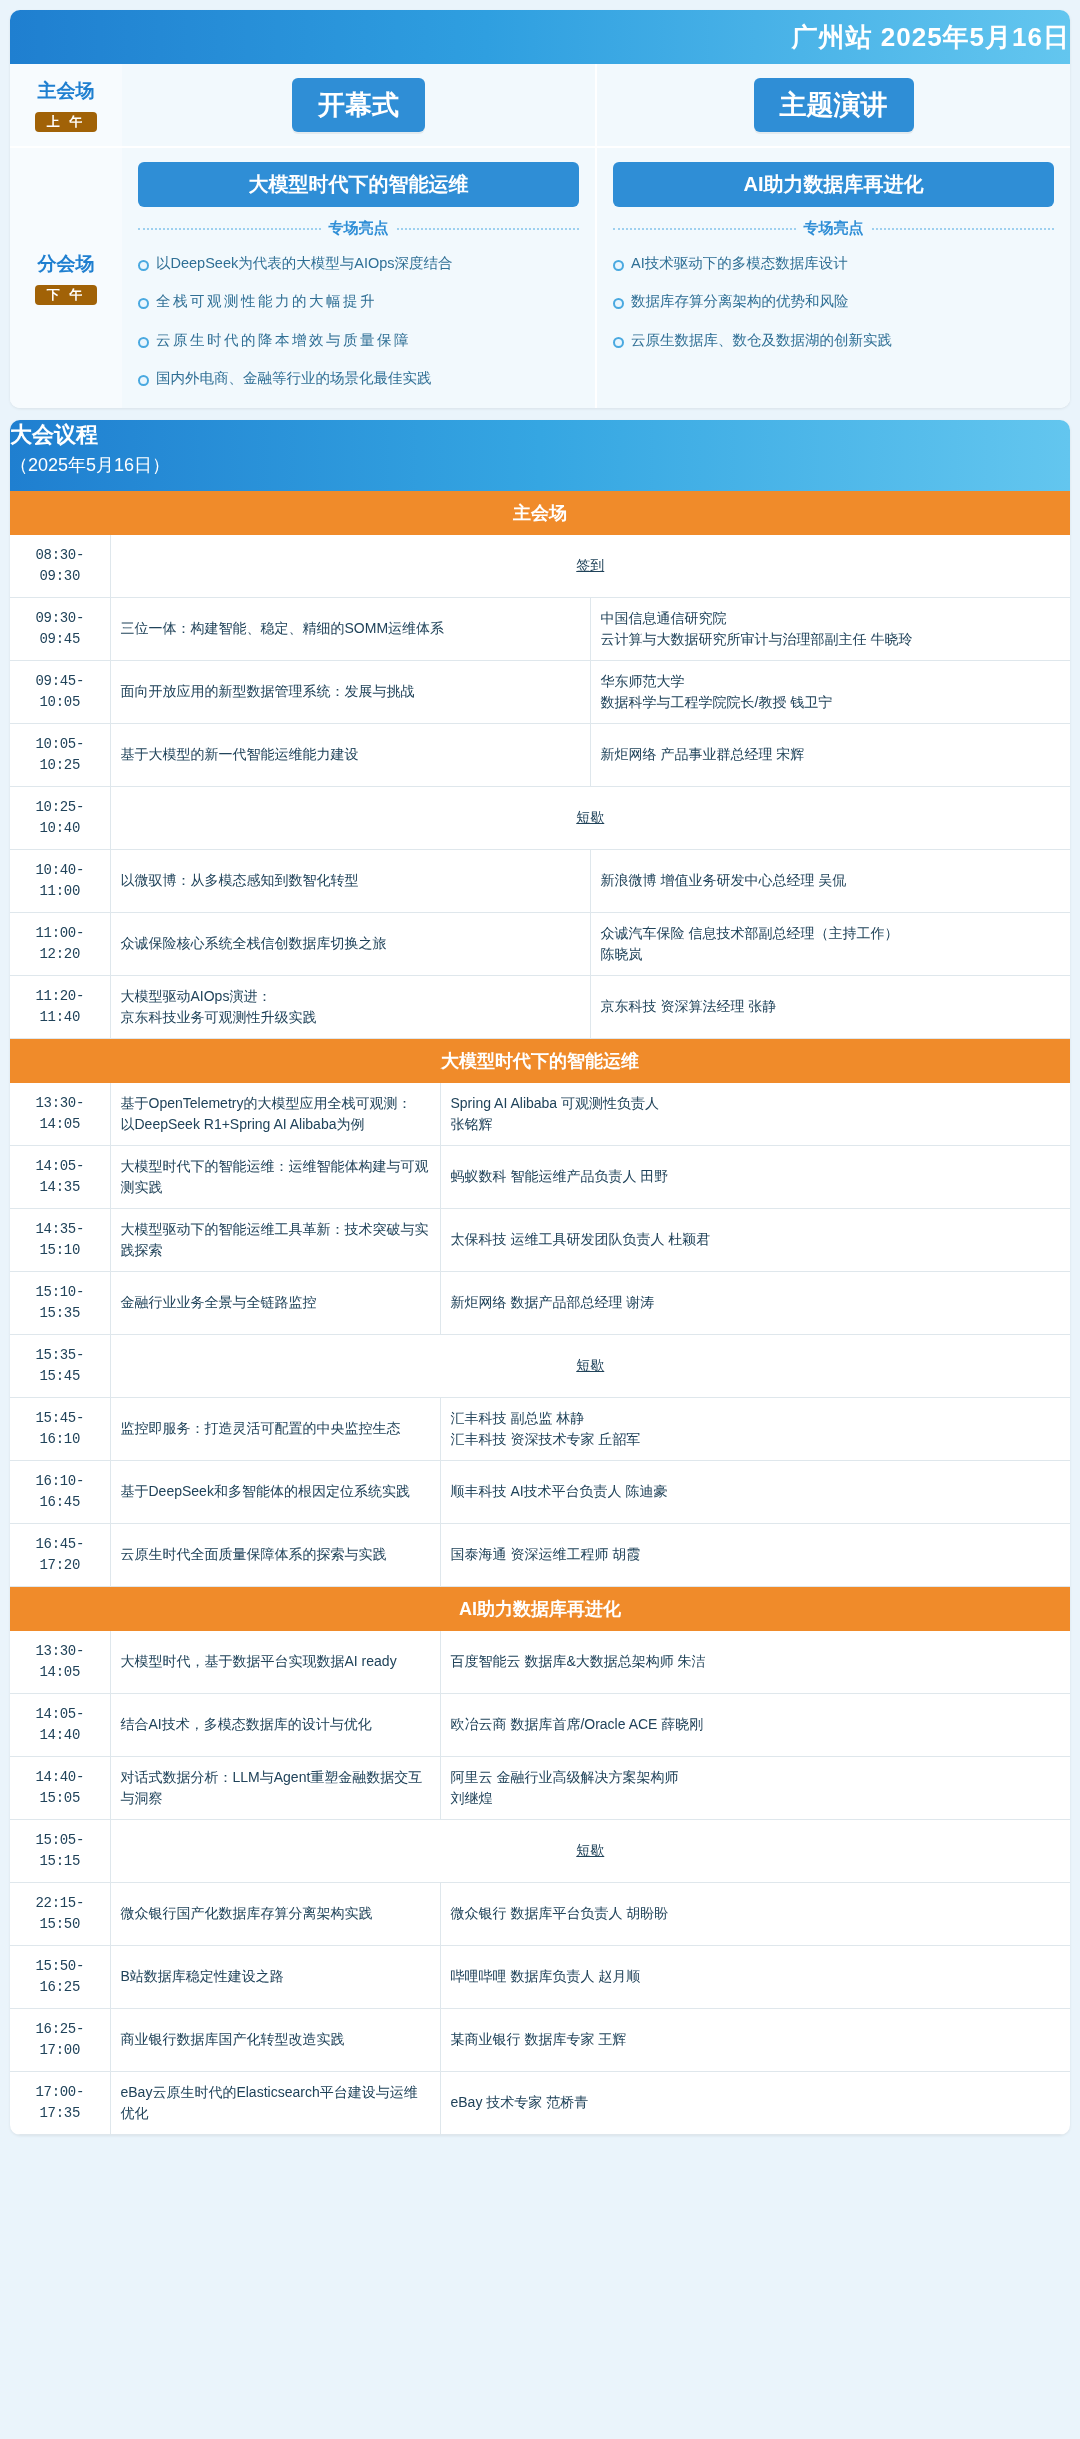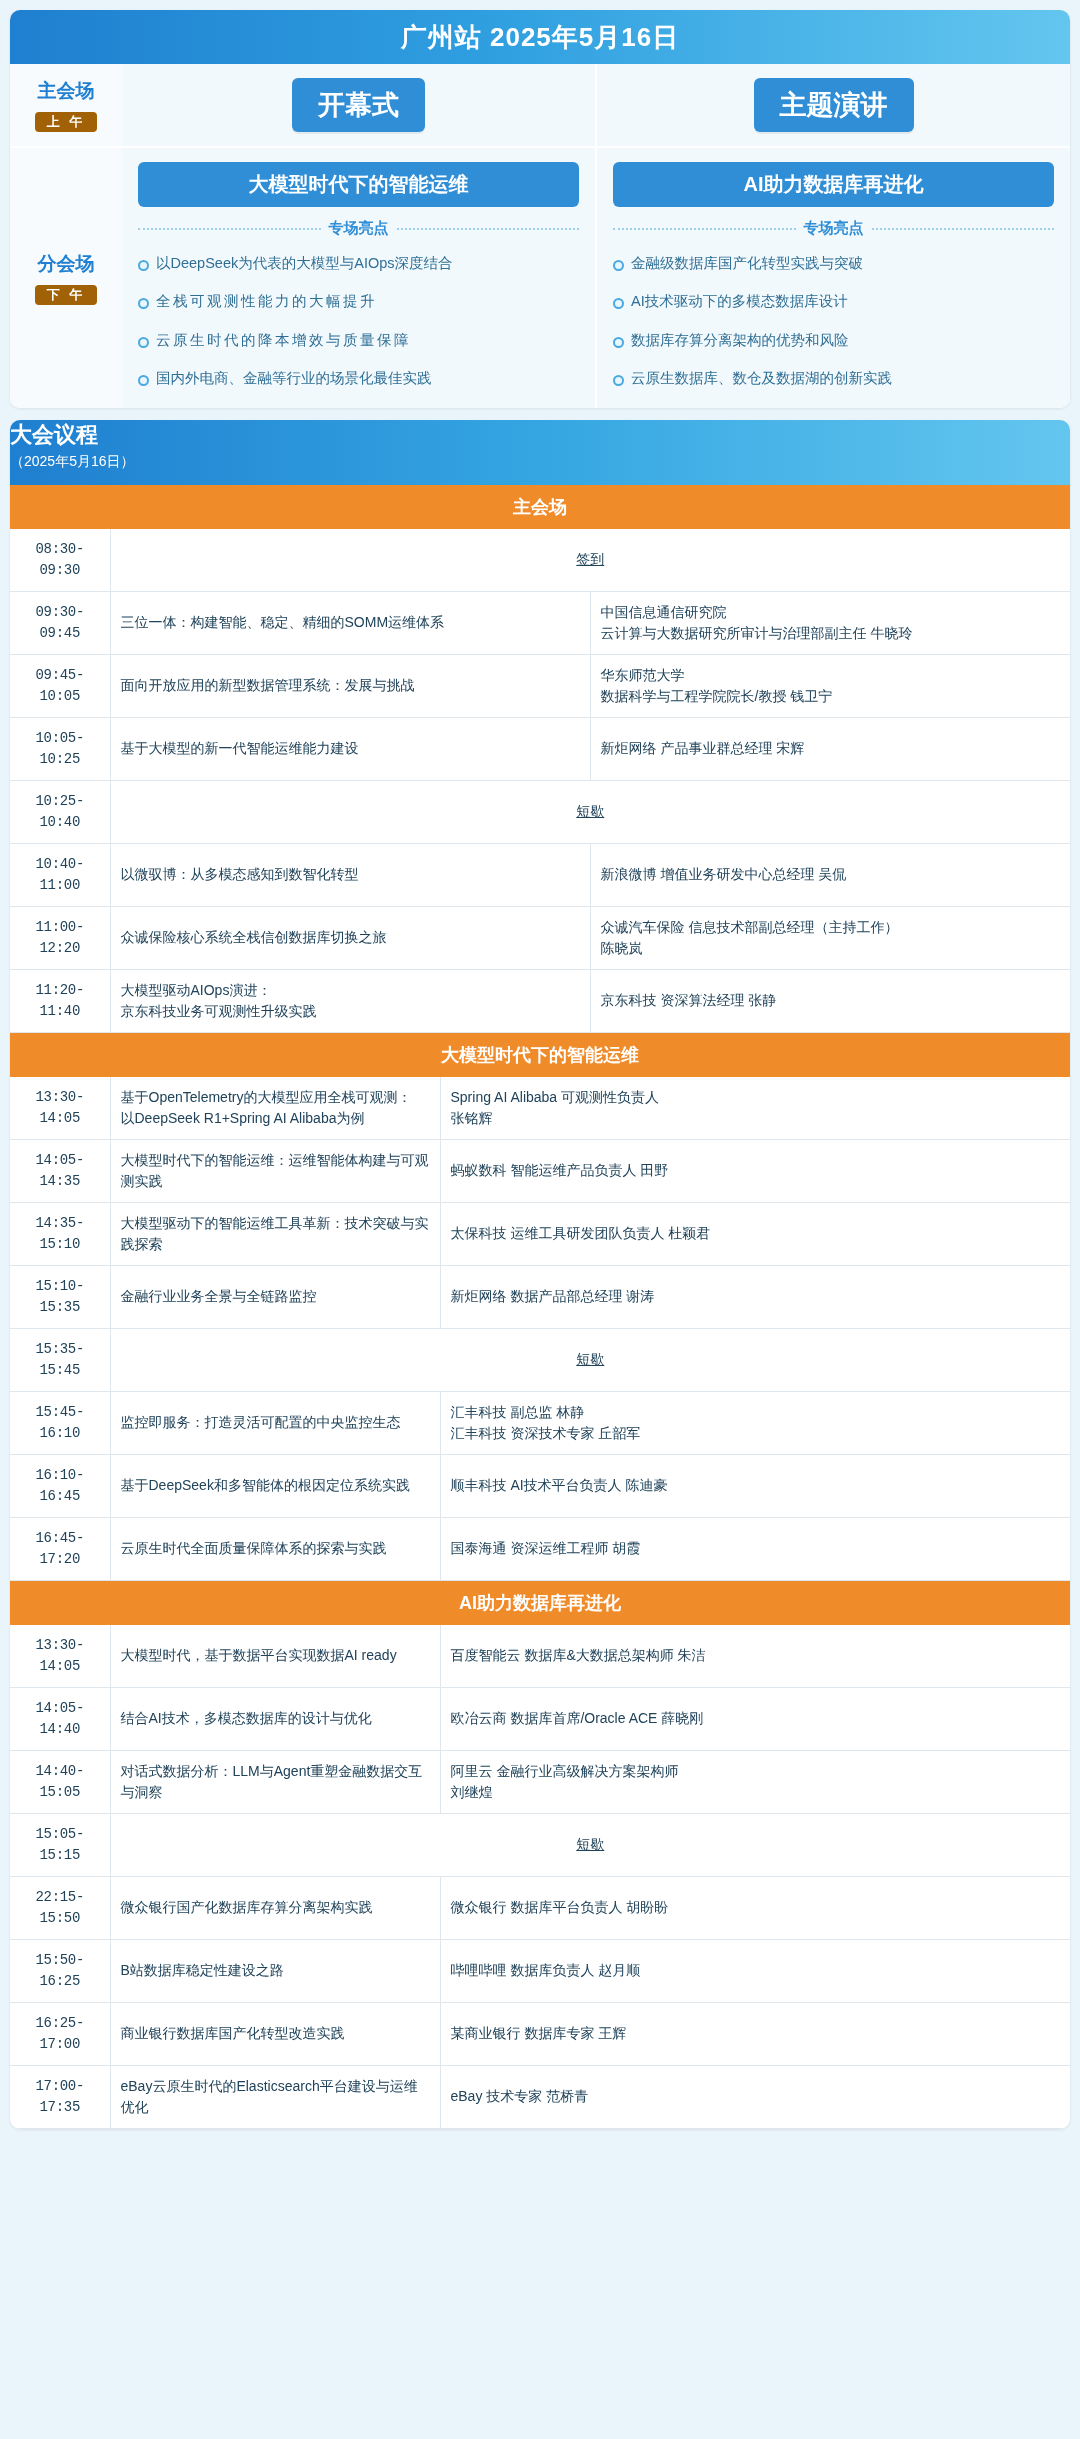--- a/index.html
+++ b/index.html
@@ -15,21 +15,21 @@
   
   .topcard {
     background: #ffffff;
     border-radius: 10px;
     overflow: hidden;
     box-shadow: 0 1px 3px rgba(0,0,0,.08);
   }
   .banner {
     background: linear-gradient(90deg, #1f7fd0 0%, #2f9fe0 45%, #63c6ef 100%);
     height: 54px;
-    display:flex; align-items:center; justify-content:center;
+    display:flex; align-items:center; justify-content:flex-end;
   }
   .banner-text { color:#fff; font-size:26px; font-weight:bold; letter-spacing:1px; }
 
   .row-main {
     display:flex;
     background:#f2f9fd;
     border-bottom: 2px solid #ffffff;
     min-height: 84px;
   }
   .side-label {
@@ -83,21 +83,21 @@
     background:#fff;
     border-radius: 10px;
     overflow:hidden;
     box-shadow: 0 1px 3px rgba(0,0,0,.08);
   }
   .agenda-head {
     background: linear-gradient(90deg, #1f7fd0 0%, #35a6e2 50%, #63c6ef 100%);
     color:#fff; padding: 0 0 14px 0;
   }
   .agenda-head .t1 { font-size:22px; font-weight:bold; }
-  .agenda-head .t2 { font-size:14px; margin-top:3px; }
+  .agenda-head .t2 { font-size:18px; margin-top:3px; }
 
   .section-head {
     background:#f08b2a; color:#fff; text-align:center;
     font-size:18px; font-weight:bold; padding: 10px 0;
   }
   table.sched { width:100%; border-collapse: collapse; table-layout: fixed; }
   table.sched td {
     border-bottom: 1px solid #dfe7ec;
     border-right: 1px solid #dfe7ec;
     padding: 10px 10px;
@@ -178,24 +178,20 @@
         <div class="sub-col">
           <span class="sub-title">AI助力数据库再进化</span>
           <div class="hl-head">
             <span class="dashes"></span>
             <span>专场亮点</span>
             <span class="dashes"></span>
           </div>
           <ul class="hl-list">
             <li>
                 <span class="bullet"></span>
-                <span>金融级数据库国产化转型实践与突破</span>
-              </li>
-            <li>
-                <span class="bullet"></span>
                 <span>AI技术驱动下的多模态数据库设计</span>
               </li>
             <li>
                 <span class="bullet"></span>
                 <span>数据库存算分离架构的优势和风险</span>
               </li>
             <li>
                 <span class="bullet"></span>
                 <span>云原生数据库、数仓及数据湖的创新实践</span>
               </li>

